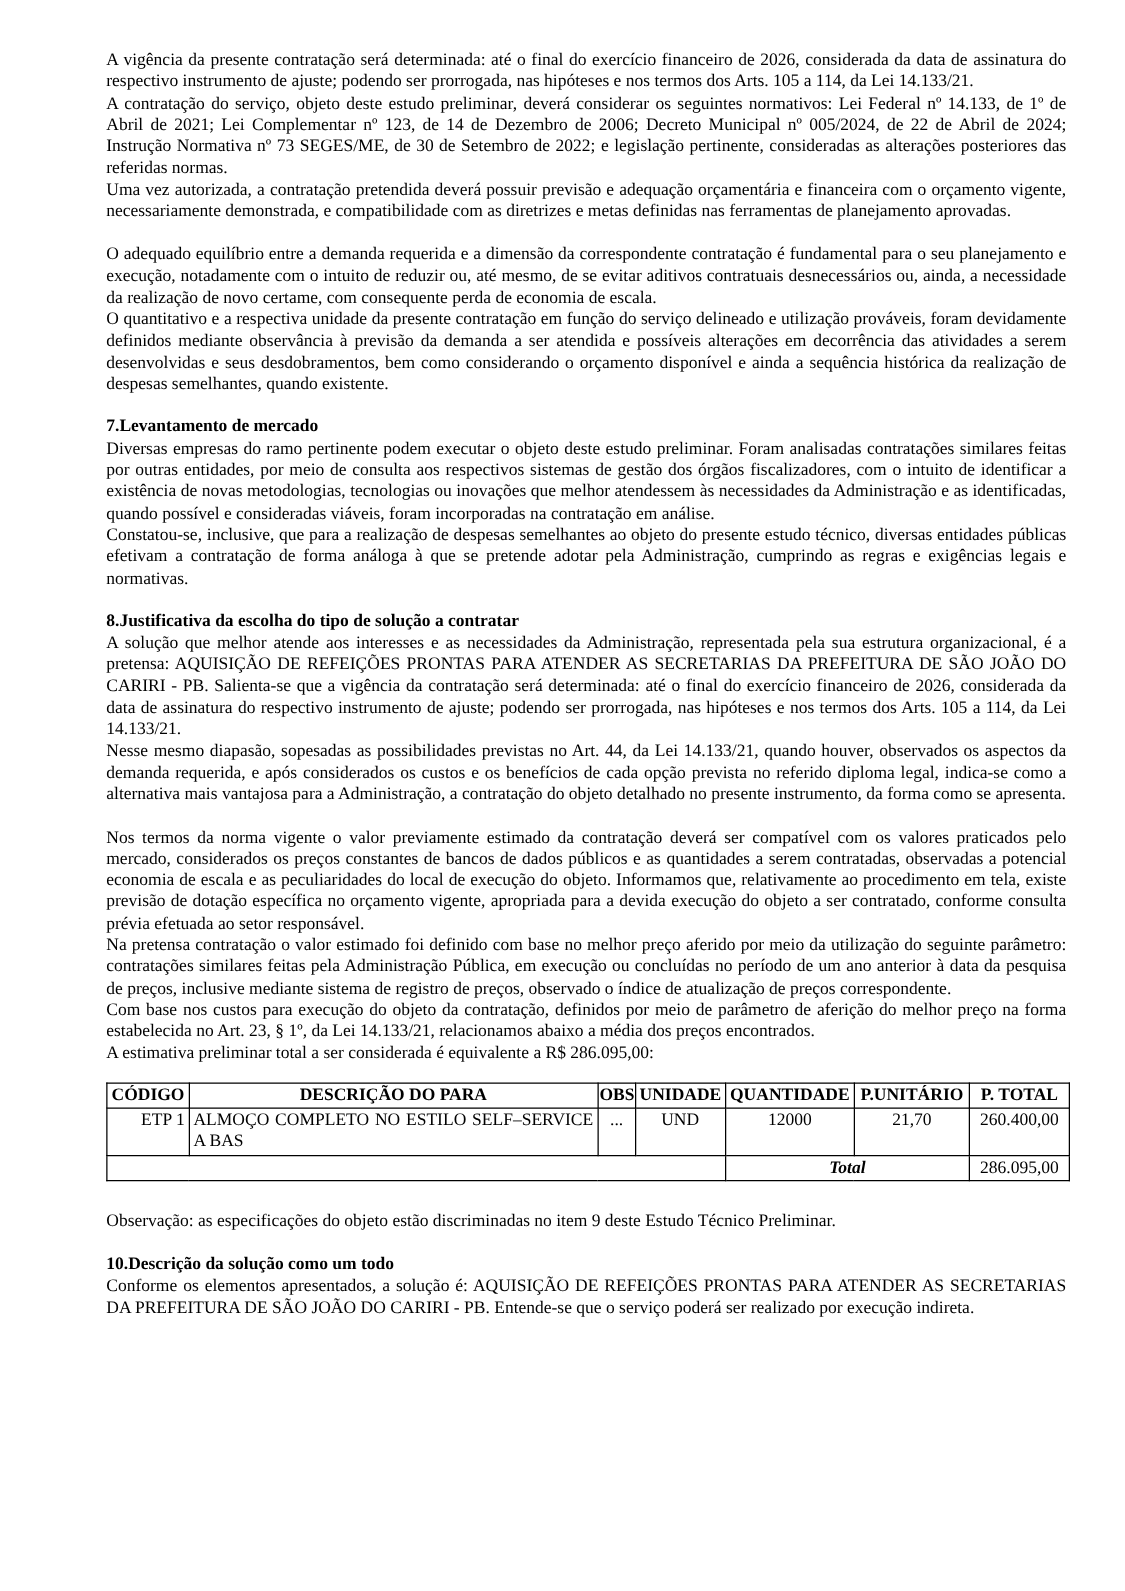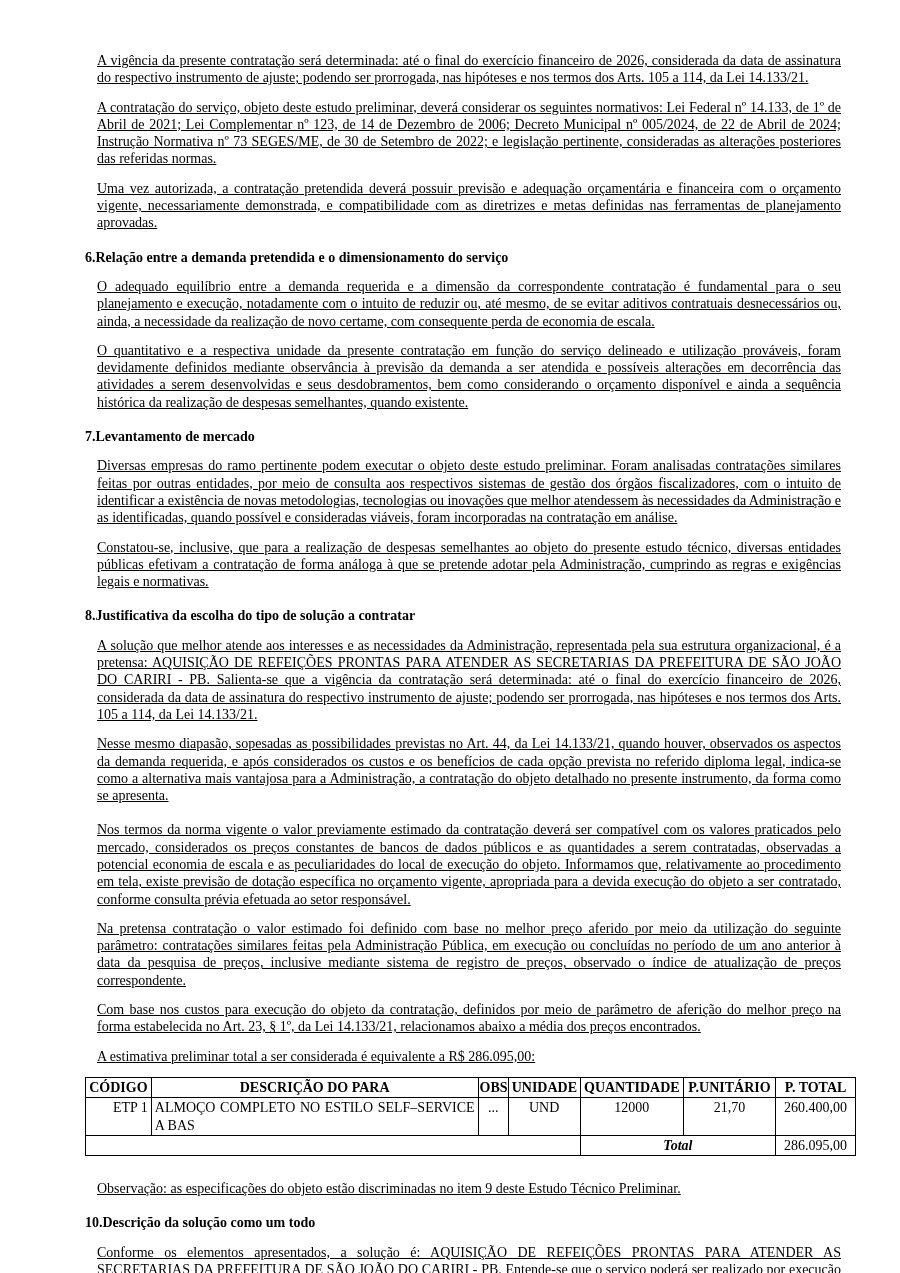--- a/index.html
+++ b/index.html
@@ -17,38 +17,38 @@
   .page-content {
     position: absolute;
     left: 85px;
     top: 0;
     width: 768px;
     padding-top: 40px;
     font-size: 14px;
     line-height: 17.3px;
   }
   p {
-    margin: 12px;
+    margin: 0;
     text-align: justify;
-    text-decoration: underline;
   }
   section {
     margin-top: 17px;
   }
   h2 {
     font-size: 14px;
     line-height: 17.3px;
     font-weight: bold;
     margin: 0;
     text-align: left;
   }
   table.price-table {
     border-collapse: collapse;
     table-layout: fixed;
     width: 771px;
+    margin-top: 14px;
   }
   .price-table th,
   .price-table td {
     border: 1px solid #000000;
     font-size: 14px;
     line-height: 17.3px;
     padding: 1px 3px;
     vertical-align: top;
     overflow: hidden;
   }
@@ -82,21 +82,20 @@
 </head>
 <body>
 
 <div class="page-content">
 
   <p>A vigência da presente contratação será determinada: até o final do exercício financeiro de 2026, considerada da data de assinatura do respectivo instrumento de ajuste; podendo ser prorrogada, nas hipóteses e nos termos dos Arts. 105 a 114, da Lei 14.133/21.</p>
   <p>A contratação do serviço, objeto deste estudo preliminar, deverá considerar os seguintes normativos: Lei Federal nº 14.133, de 1º de Abril de 2021; Lei Complementar nº 123, de 14 de Dezembro de 2006; Decreto Municipal nº 005/2024, de 22 de Abril de 2024; Instrução Normativa nº 73 SEGES/ME, de 30 de Setembro de 2022; e legislação pertinente, consideradas as alterações posteriores das referidas normas.</p>
   <p>Uma vez autorizada, a contratação pretendida deverá possuir previsão e adequação orçamentária e financeira com o orçamento vigente, necessariamente demonstrada, e compatibilidade com as diretrizes e metas definidas nas ferramentas de planejamento aprovadas.</p>
 
   <section>
-    <h2>6.Relação entre a demanda pretendida e o dimensionamento do serviço</h2>
     <p>O adequado equilíbrio entre a demanda requerida e a dimensão da correspondente contratação é fundamental para o seu planejamento e execução, notadamente com o intuito de reduzir ou, até mesmo, de se evitar aditivos contratuais desnecessários ou, ainda, a necessidade da realização de novo certame, com consequente perda de economia de escala.</p>
     <p>O quantitativo e a respectiva unidade da presente contratação em função do serviço delineado e utilização prováveis, foram devidamente definidos mediante observância à previsão da demanda a ser atendida e possíveis alterações em decorrência das atividades a serem desenvolvidas e seus desdobramentos, bem como considerando o orçamento disponível e ainda a sequência histórica da realização de despesas semelhantes, quando existente.</p>
   </section>
 
   <section>
     <h2>7.Levantamento de mercado</h2>
     <p>Diversas empresas do ramo pertinente podem executar o objeto deste estudo preliminar. Foram analisadas contratações similares feitas por outras entidades, por meio de consulta aos respectivos sistemas de gestão dos órgãos fiscalizadores, com o intuito de identificar a existência de novas metodologias, tecnologias ou inovações que melhor atendessem às necessidades da Administração e as identificadas, quando possível e consideradas viáveis, foram incorporadas na contratação em análise.</p>
     <p>Constatou-se, inclusive, que para a realização de despesas semelhantes ao objeto do presente estudo técnico, diversas entidades públicas efetivam a contratação de forma análoga à que se pretende adotar pela Administração, cumprindo as regras e exigências legais e normativas.</p>
   </section>
 

